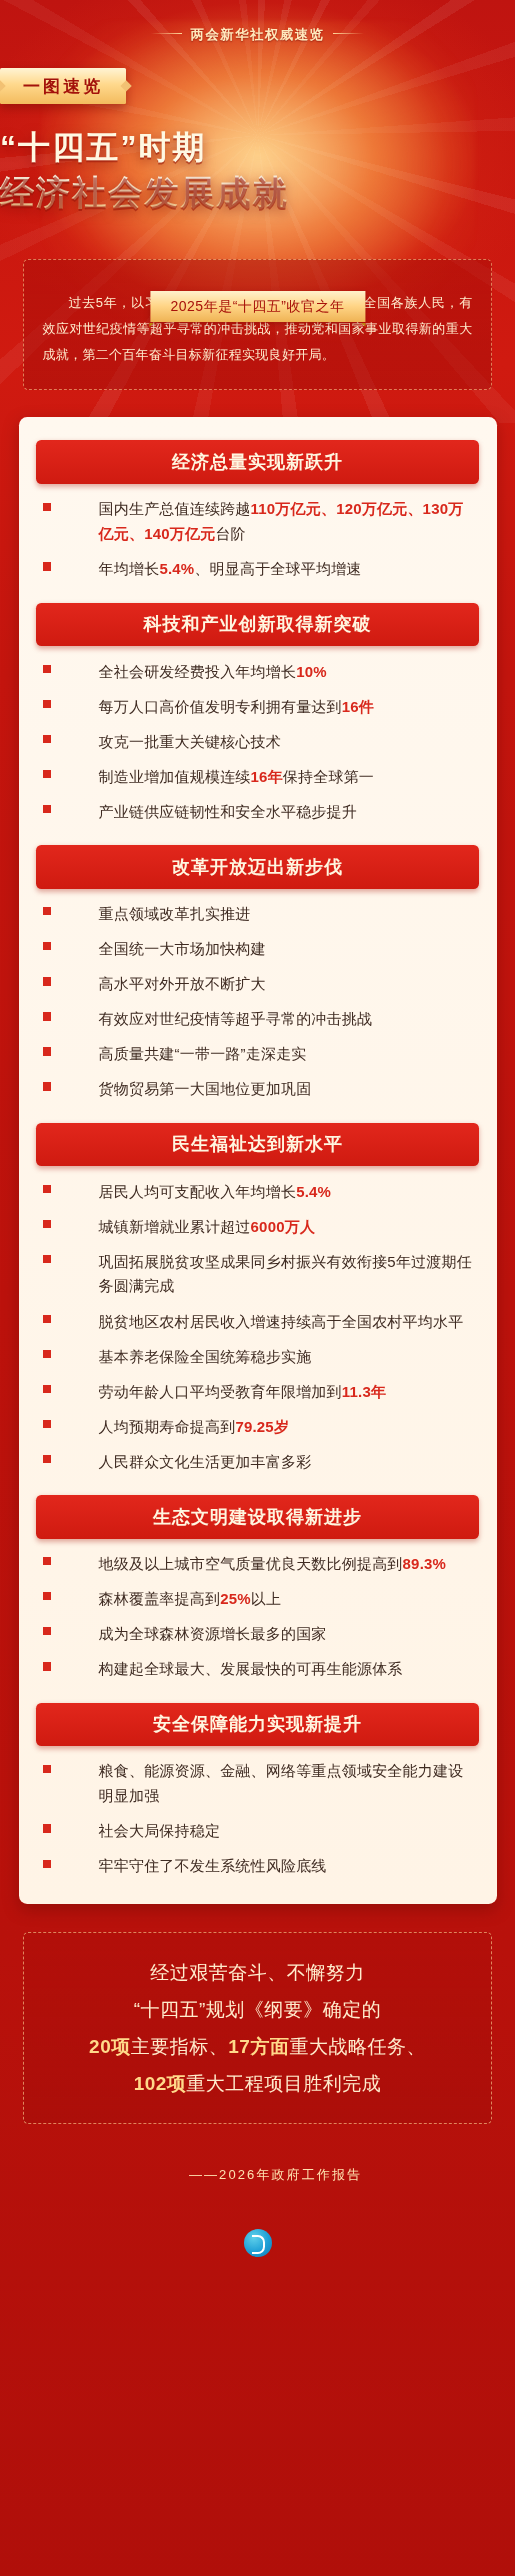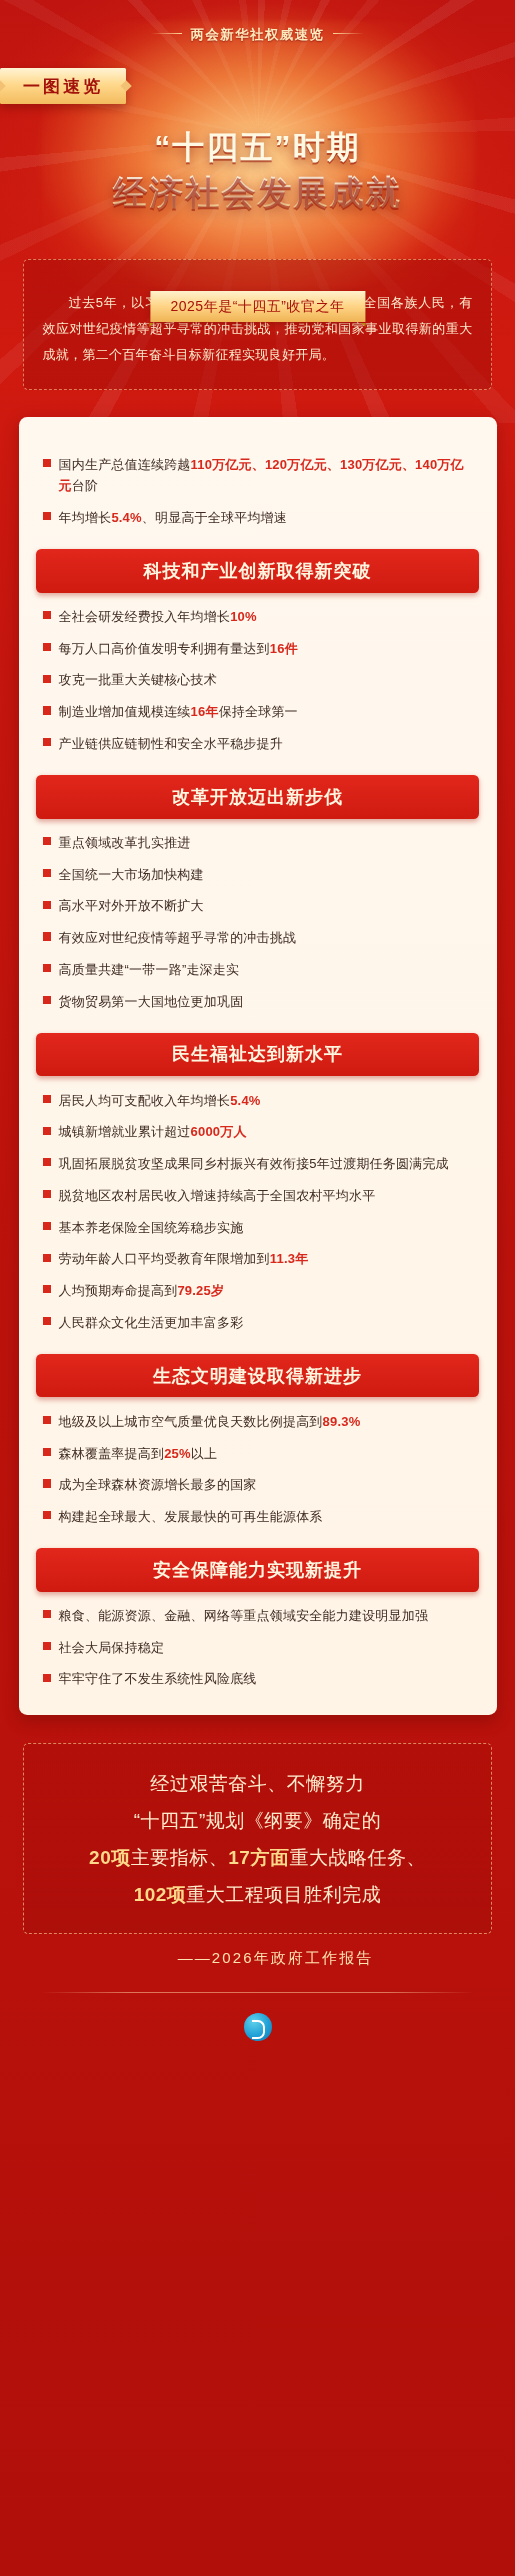--- a/index.html
+++ b/index.html
@@ -104,21 +104,20 @@
     top: 50%;
     width: 8.2px; height: 8.2px;
     margin-top: -4.1px;
     background: #f2c173;
     transform: rotate(45deg);
   }
   .badge::before { left: -4.1px; }
   .badge::after { right: -4.1px; }
 
   .title-main {
-    text-align: center;
     margin-top: 23px;
     color: #fff8e2;
     font-size: 32px;
     font-weight: bold;
     letter-spacing: 2.1px;
     line-height: 1.28;
     text-shadow: 0 1.5px 0 rgba(150,20,10,0.55), 0 4.1px 11.3px rgba(120,10,5,0.55);
   }
   .title-main .ln2 {
     display: block;
@@ -212,23 +211,24 @@
   }
   .bullet:last-child { margin-bottom: 2.1px; }
   .sq {
     flex: 0 0 auto;
     width: 8.2px; height: 8.2px;
     background: #d8281c;
     margin: 5.2px 7.2px 0 0;
   }
   .btxt {
     color: #3f2b22;
-    font-size: 13px;
+    font-size: 15px;
     line-height: 1.65;
     letter-spacing: 0.2px;
+    margin-left: 40px;
   }
   .btxt b { color: #d8281c; font-weight: bold; }
 
   
   .concl {
     margin: 28px 23px 0 23px;
     border: 1px dashed rgba(255,215,150,0.6);
     border-radius: 5.2px;
     background: linear-gradient(180deg, rgba(173,14,9,0.5) 0%, rgba(158,12,8,0.4) 100%);
     padding: 20.6px 17.5px;
@@ -239,23 +239,23 @@
     font-size: 19px;
     line-height: 1.95;
     letter-spacing: 0.5px;
   }
   .concl-text b {
     color: #ffd98a;
     font-weight: bold;
   }
   .source {
     text-align: center;
-    margin-top: 15px;
+    margin-top: 42px;
     color: #ffe2b0;
-    font-size: 15px;
+    font-size: 13px;
     letter-spacing: 2.1px;
     padding-left: 36px;
   }
   .divider-line {
     margin: 24px auto 0 auto;
     width: 433px; height: 0.5px;
     background: linear-gradient(90deg, rgba(255,220,170,0) 0%, rgba(255,220,170,0.5) 20%, rgba(255,220,170,0.5) 80%, rgba(255,220,170,0) 100%);
   }
   .logo-wrap { text-align: center; margin-top: 20.6px; }
   .logo {
@@ -298,20 +298,23 @@
     </div>
 
     <div class="intro-card">
       <div class="intro-banner">2025年是“十四五”收官之年</div>
       <div class="intro-text">过去5年，以习近平同志为核心的党中央团结带领全国各族人民，有效应对世纪疫情等超乎寻常的冲击挑战，推动党和国家事业取得新的重大成就，第二个百年奋斗目标新征程实现良好开局。</div>
     </div>
 
     <div class="panel">
 
       <div class="section">
+        <div class="sec-head">
+          <span>经济总量实现新跃升</span>
+        </div>
         <div class="bullets">
           <div class="bullet">
             <span class="sq"></span>
             <span class="btxt">国内生产总值连续跨越<b>110万亿元、120万亿元、130万亿元、140万亿元</b>台阶</span>
           </div>
           <div class="bullet">
             <span class="sq"></span>
             <span class="btxt">年均增长<b>5.4%</b>、明显高于全球平均增速</span>
           </div>
         </div>

